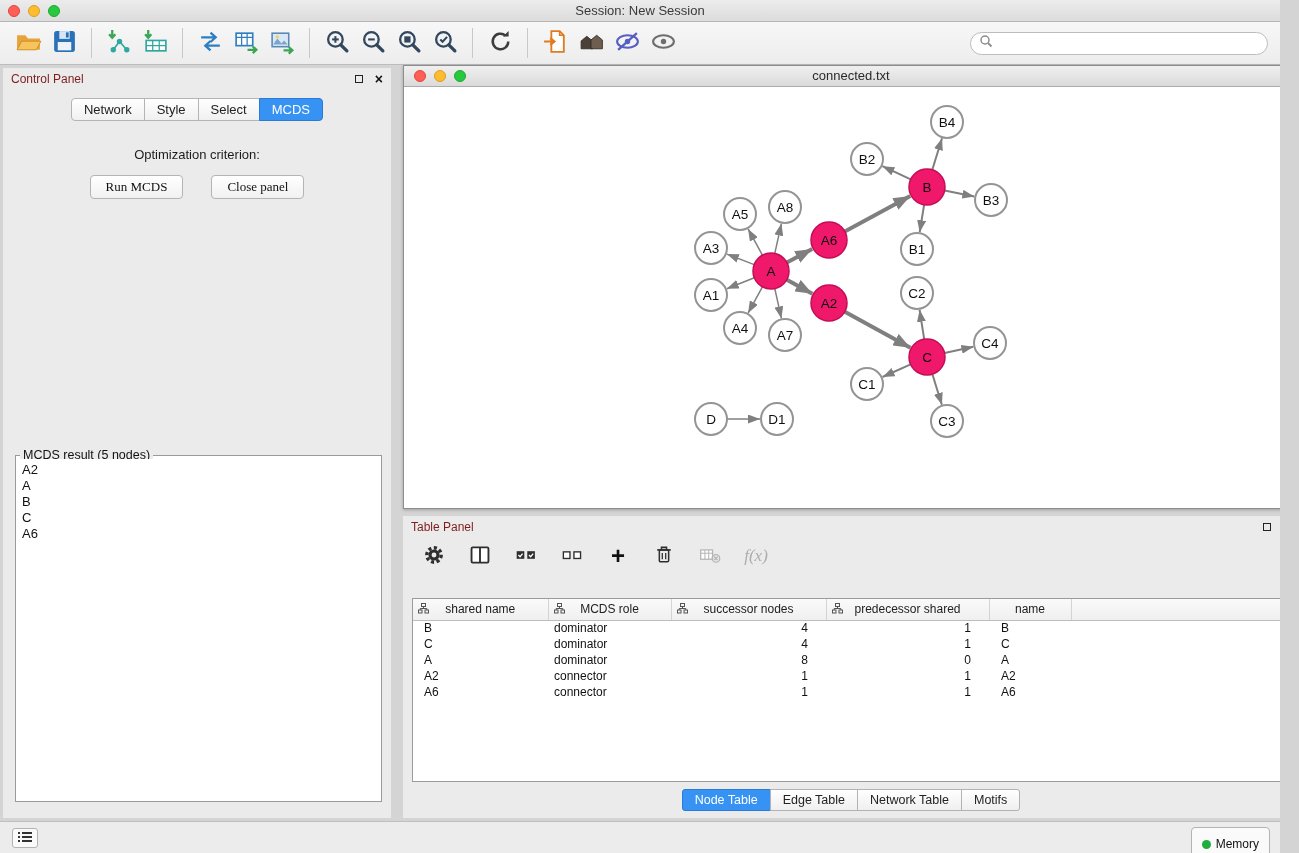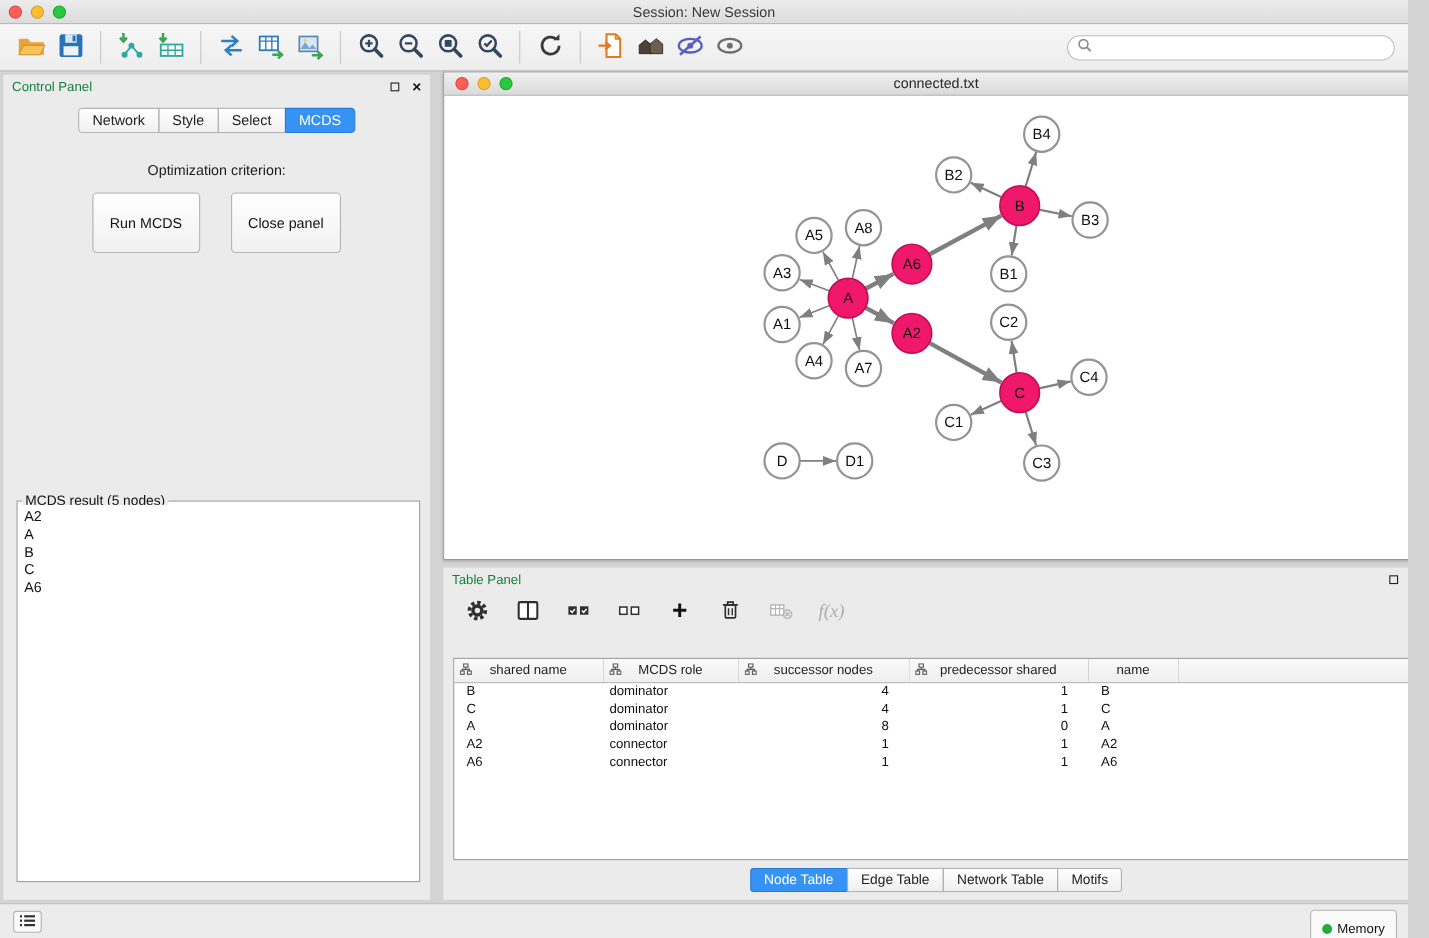--- a/index.html
+++ b/index.html
@@ -25,39 +25,39 @@
   .tbtn svg { width:27px; height:27px; }
   .tsep { width:1px; height:30px; background:#c8c8c8; margin:0 9px; flex:0 0 1px; }
   .search { margin-left:auto; margin-right:2px; width:298px; height:23px; background:#fff;
     border:1px solid #bcbcbc; border-radius:12px; display:flex; align-items:center; padding:0 8px; }
   .search input { border:none; outline:none; flex:1; font-size:12px; font-family:"Liberation Sans",sans-serif; background:transparent; }
 
   
   .control-panel { position:absolute; left:3px; top:68px; width:388px; height:750px;
     background:#ebebeb; }
   .panel-head { height:22px; display:flex; align-items:center; padding:0 8px; }
-  .panel-head .ptitle { font-size:12px; color:#15803d; flex:1; }
+  .panel-head .ptitle { font-size:12px; color:#7f1d1d; flex:1; }
   .wicon-float { width:8px; height:8px; border:1.6px solid #222; display:inline-block; margin-right:12px; }
   .wicon-close { font-size:14px; font-weight:bold; color:#111; line-height:10px; }
   .cp-tabs { display:flex; justify-content:center; margin-top:8px; }
   .cp-tab { font-size:13px; padding:3px 12px; background:linear-gradient(#ffffff,#f0f0f0);
     border:1px solid #b4b4b4; margin-left:-1px; color:#222; }
   .cp-tab:first-child { border-radius:4px 0 0 4px; margin-left:0; }
   .cp-tab:last-child { border-radius:0 4px 4px 0; }
   .cp-tab.active { background:#3693f4; border-color:#2a7ad6; color:#fff; }
   .opt-label { text-align:center; font-size:13px; color:#1c1c1c; margin-top:26px; }
   .dropdown { position:relative; width:313px; height:24px; margin:9px auto 0; background:#fff;
     border:1px solid #ababab; border-radius:4px; }
   .dropdown .dval { position:absolute; left:9px; top:4px; font-size:13px; color:#111; }
   .stepper { position:absolute; right:1px; top:1px; bottom:1px; width:17px; border-radius:3px;
     background:linear-gradient(#7db4fb,#3580f3); display:flex; flex-direction:column;
     align-items:center; justify-content:center; color:#fff; }
   .stepper span { font-size:6.5px; line-height:6px; }
   .cp-buttons { display:flex; justify-content:center; gap:28px; margin-top:13px; }
-  .btn { font-size:13px; font-family:Liberation Sans, sans-serif; padding:19px 15px; background:linear-gradient(#ffffff,#f1f1f1);
+  .btn { font-size:13px; font-family:Liberation Serif, serif; padding:3px 15px; background:linear-gradient(#ffffff,#f1f1f1);
     border:1px solid #b4b4b4; border-radius:4px; color:#111; }
   .result-fieldset { position:absolute; left:12px; right:9px; top:387px; bottom:16px;
     border:1px solid #9a9a9a; background:#fff; }
   .result-legend { position:absolute; top:-8px; left:4px; background:#ebebeb; font-size:12.5px;
     color:#111; padding:0 3px; }
   .result-list { position:absolute; inset:3px; background:#fff; overflow:hidden; padding:3px 0 0 3px; }
   .result-item { font-size:13px; color:#111; line-height:16px; }
 
   
   .network-window { position:absolute; left:403px; top:65px; width:896px; height:444px;

